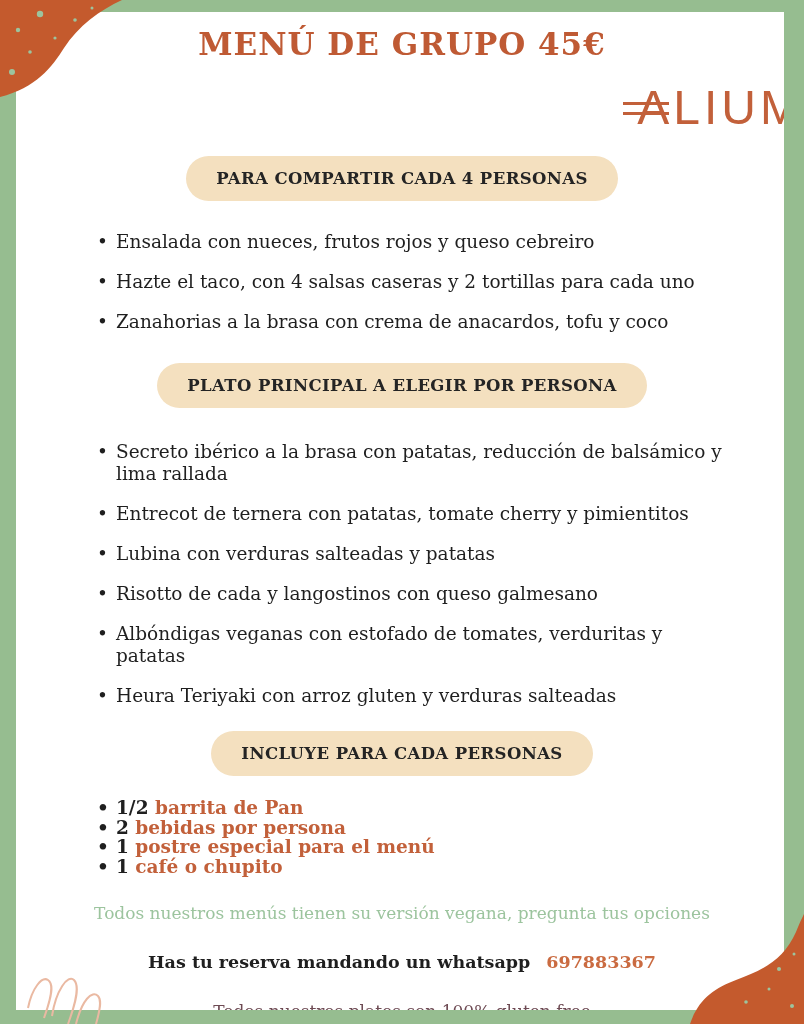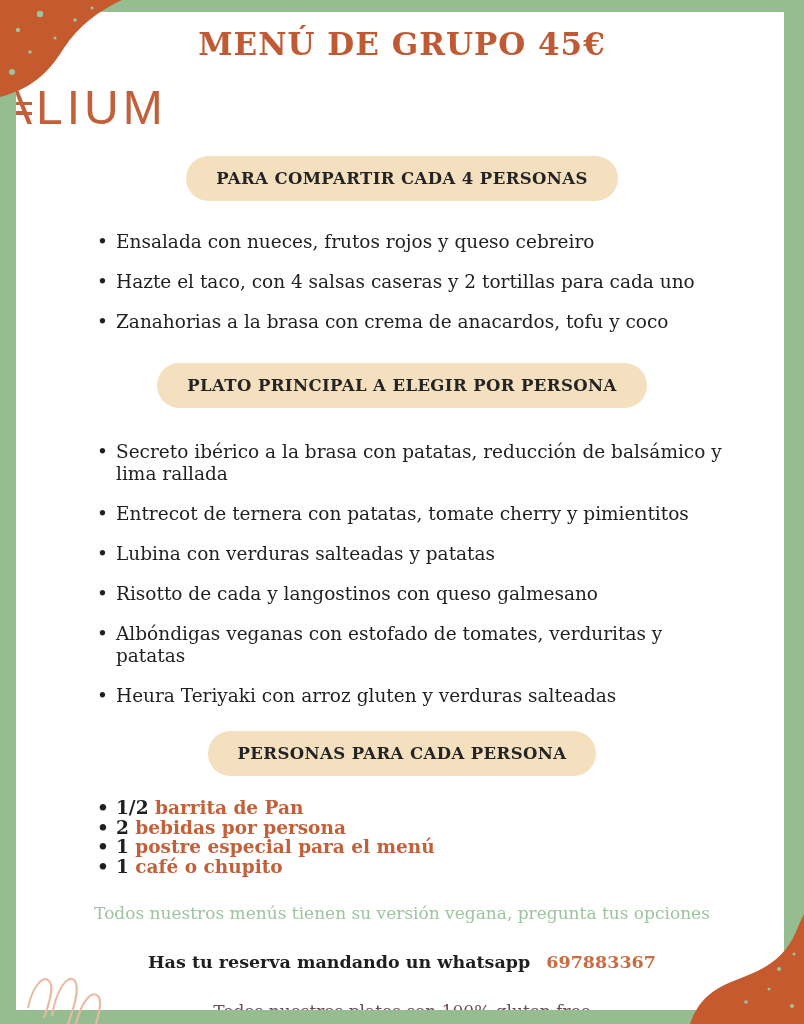--- a/index.html
+++ b/index.html
@@ -33,21 +33,21 @@
   .content { position: relative; z-index: 1; }
 
   .title {
     margin-top: 26px;
     text-align: center;
     font-size: 31px;
     font-weight: 700;
     letter-spacing: 1px;
     color: #bf5a34;
   }
-  .logo-wrap { text-align: left; margin-top: 18px; height: 62px; }
+  .logo-wrap { text-align: right; margin-top: 18px; height: 62px; margin-left: 28px; }
   .logo {
     position: relative;
     display: inline-block;
     font-family: "Liberation Sans", sans-serif;
     font-weight: 300;
     font-size: 48px;
     letter-spacing: 4px;
     color: #c2603a;
   }
   .logo-bar {
@@ -183,21 +183,21 @@
 
     <ul class="menu-list menu-list-2">
       <li><span>Secreto ibérico a la brasa con patatas, reducción de balsámico y lima rallada</span></li>
       <li><span>Entrecot de ternera con patatas, tomate cherry y pimientitos</span></li>
       <li><span>Lubina con verduras salteadas y patatas</span></li>
       <li><span>Risotto de cada y langostinos con queso galmesano</span></li>
       <li><span>Albóndigas veganas con estofado de tomates, verduritas y patatas</span></li>
       <li><span>Heura Teriyaki con arroz gluten y verduras salteadas</span></li>
     </ul>
 
-    <div class="badge badge-3">PERSONAS PARA CADA PERSONA</div>
+    <div class="badge badge-3">INCLUYE PARA CADA PERSONAS</div>
 
     <ul class="includes-list">
       <li><span class="includes-qty">1/2</span> <span class="includes-text">barrita de Pan</span></li>
       <li><span class="includes-qty">2</span> <span class="includes-text">bebidas por persona</span></li>
       <li><span class="includes-qty">1</span> <span class="includes-text">postre especial para el menú</span></li>
       <li><span class="includes-qty">1</span> <span class="includes-text">café o chupito</span></li>
     </ul>
 
     <div class="vegan-note">Todos nuestros menús tienen su versión vegana, pregunta tus opciones</div>
 

